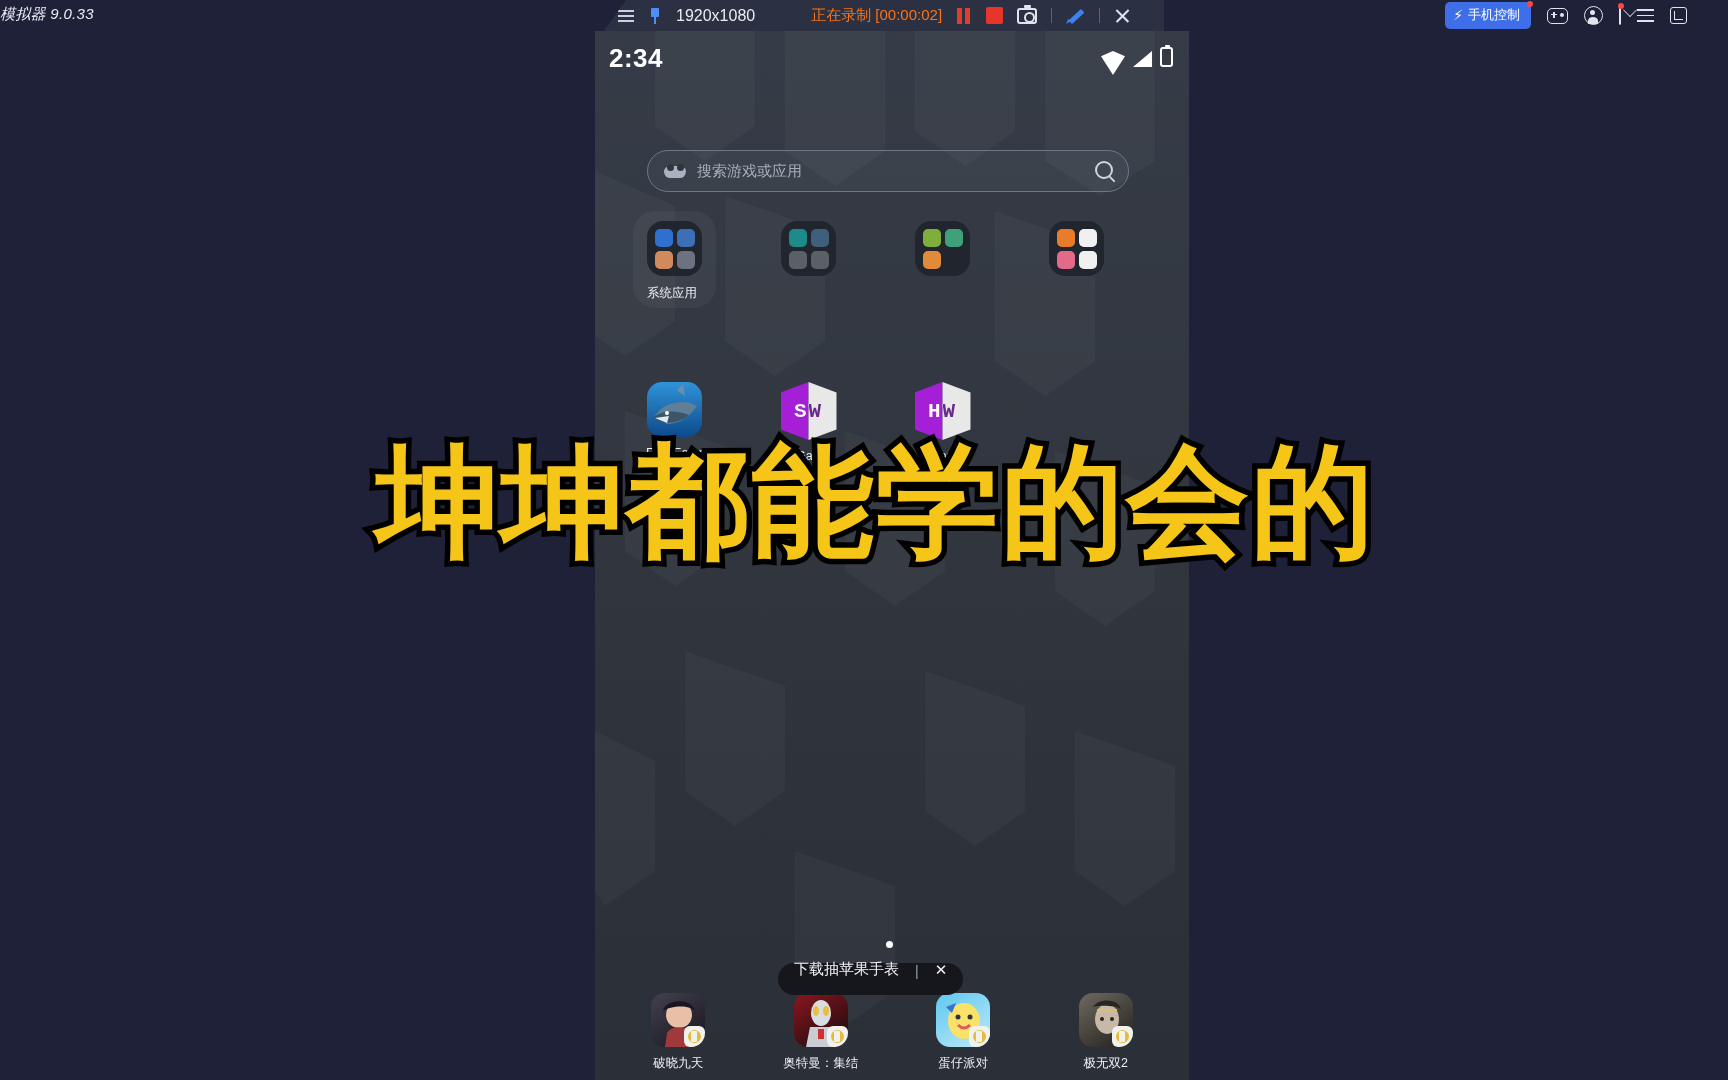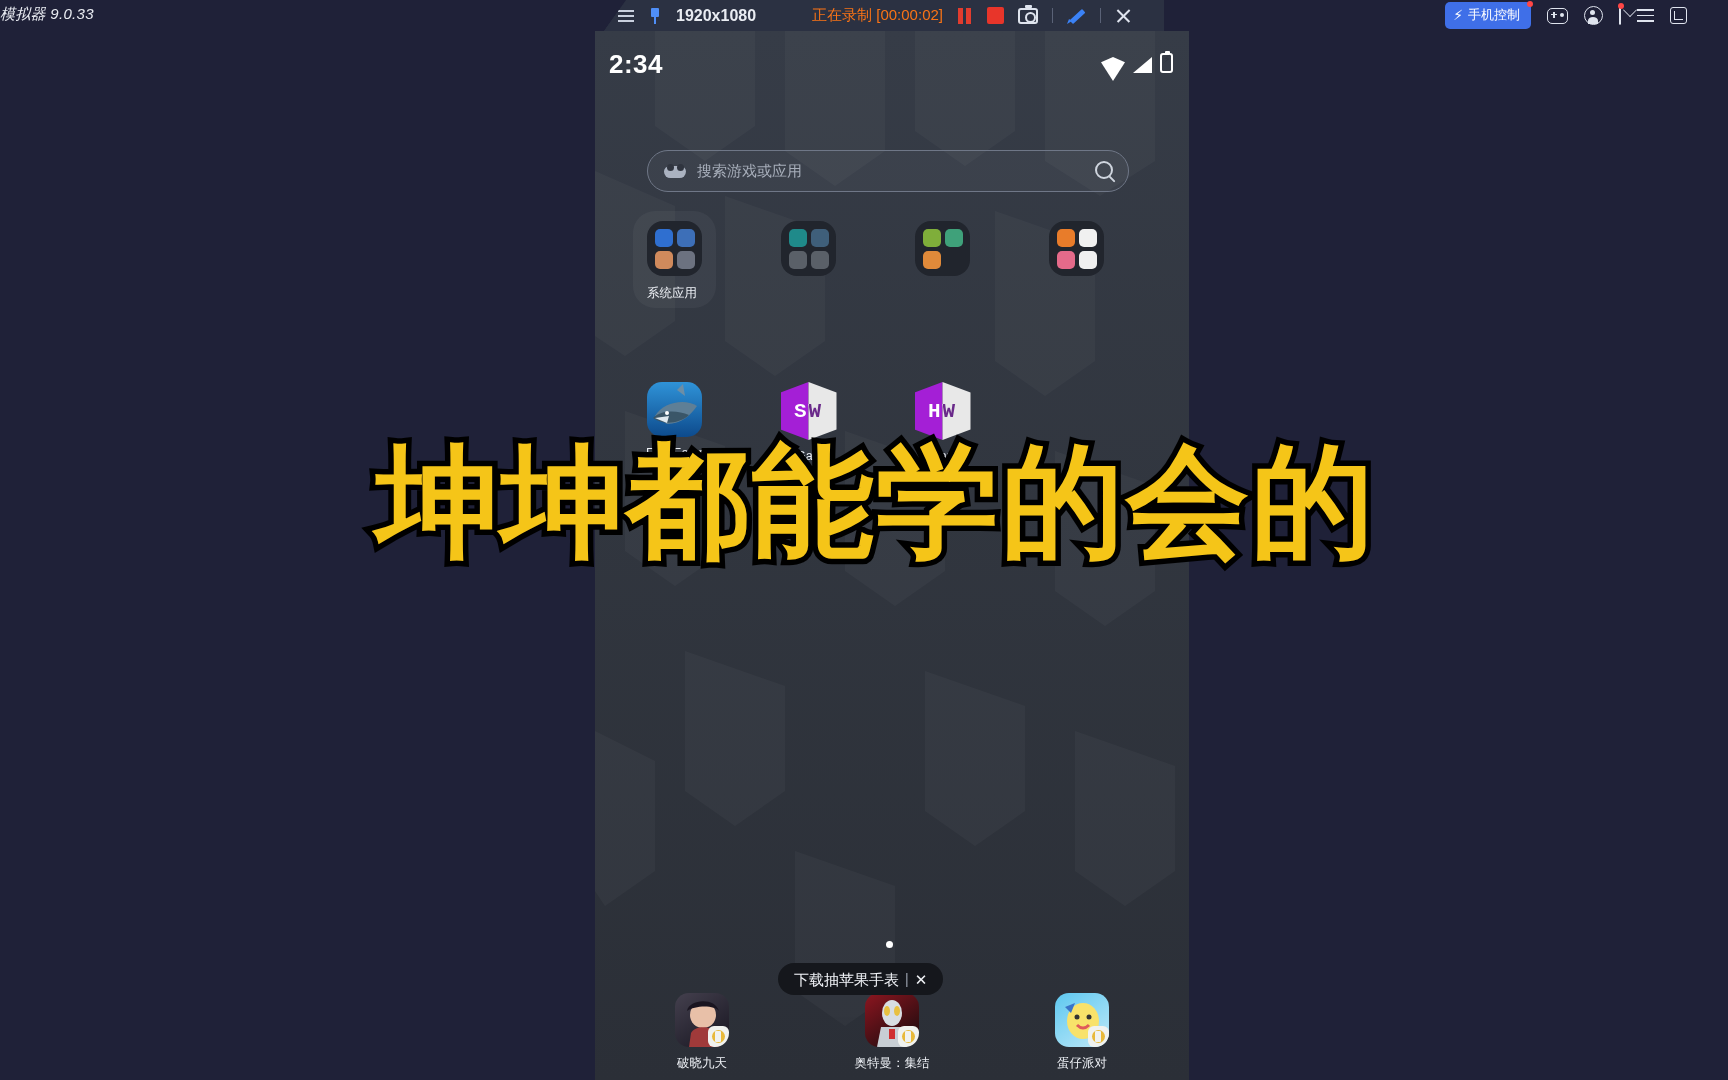--- a/index.html
+++ b/index.html
@@ -29,21 +29,21 @@
     content:""; position:absolute; left:-14px; top:0; width:28px; height:31px;
     background:#2b3142; transform:skewX(22deg);
   }
   .ico{ display:inline-flex; align-items:center; justify-content:center; }
   .hamb{ width:16px; height:12px; position:relative; }
   .hamb i{ position:absolute; left:0; width:16px; height:2px; background:#c9d0de; }
   .hamb i:nth-child(1){top:0} .hamb i:nth-child(2){top:5px} .hamb i:nth-child(3){top:10px}
   .pin{ width:14px; height:16px; position:relative; }
   .pin:before{content:"";position:absolute;left:3px;top:0;width:8px;height:9px;background:#4f8ef7;border-radius:1px;}
   .pin:after{content:"";position:absolute;left:6px;top:8px;width:2px;height:8px;background:#4f8ef7;}
-  .res{ color:#e9ecf2; font-size:16px;font-weight:bold; }
+  .res{ color:#e9ecf2; font-size:16px; }
   .rec-txt{ color:#f97316; font-size:15px; margin-left:42px; white-space:nowrap;}
   .pause{ width:16px; height:16px; position:relative; cursor:pointer;}
   .pause i{position:absolute;top:0;width:5px;height:16px;background:#e23c2e;}
   .pause i:nth-child(1){left:1px} .pause i:nth-child(2){left:9px}
   .stopsq{ width:17px;height:17px;background:#e8352a;border-radius:2px;cursor:pointer;}
   .cam{ width:20px;height:16px;border:2px solid #dfe4ee;border-radius:3px;position:relative;cursor:pointer;}
   .cam:before{content:"";position:absolute;left:4.5px;top:2.5px;width:7px;height:7px;border:2px solid #dfe4ee;border-radius:50%;}
   .cam:after{content:"";position:absolute;left:5px;top:-5px;width:7px;height:3px;background:#dfe4ee;border-radius:1px;}
   .sep{ width:1px;height:15px;background:#5a6277; }
   .pencil{ width:19px;height:19px;position:relative;cursor:pointer;}
@@ -78,21 +78,21 @@
   .minus{ color:#dfe4ee; font-size:17px; line-height:1; cursor:pointer;}
   .corner{position:absolute;right:0;top:0;width:34px;height:31px;background:#1f2138;}
 
   
   .phone{
     position:absolute; left:595px; top:31px; width:594px; height:1049px;
     background:#30353f; overflow:hidden;
   }
   .hexbg{ position:absolute; inset:0; opacity:1; }
 
-  .statusbar{ position:absolute; left:0; top:6px; width:592px; height:52px; }
+  .statusbar{ position:absolute; left:0; top:0; width:592px; height:52px; }
   .clock{ position:absolute; left:14px; top:12px; color:#fff; font-size:26px; font-weight:bold; letter-spacing:.5px;}
   .sysicons{ position:absolute; right:14px; top:16px; display:flex; align-items:flex-end; gap:8px;}
   .wifi{ width:24px;height:17px; position:relative;}
   .wifi:before{content:"";position:absolute;left:0;top:1px;width:24px;height:24px;
     background:#fff; clip-path: polygon(50% 100%, 0% 22%, 50% 0%, 100% 22%); border-radius:0 0 3px 3px;}
   .sig{ width:19px;height:16px;background:#fff;clip-path:polygon(100% 0,100% 100%,0 100%);}
   .batt{ width:13px;height:20px;border:2px solid #fff;border-radius:3px;position:relative;}
   .batt:before{content:"";position:absolute;left:3px;top:-4px;width:5px;height:2.5px;background:#fff;border-radius:1px;}
   .batt:after{content:"⚡";position:absolute;left:1px;top:-1px;font-size:11px;color:#30353f;line-height:1;}
 
@@ -142,22 +142,22 @@
     letter-spacing:2px;
     -webkit-text-stroke:11px #000; paint-order:stroke fill;
     text-shadow: 0 0 2px #000;
   }
   .ovl2{ font-size:116px; margin-top:14px; }
 
   
   .pagedot{ position:absolute; left:291px; top:910px; width:7px;height:7px;border-radius:50%;background:#ffffff;}
   .banner{
     position:absolute; left:183px; top:932px; height:32px;
-    background:#15171c; border-radius:16px; display:flex; align-items:flex-start;
-    padding:8px 16px; gap:6px; cursor:pointer; z-index:20;
+    background:#15171c; border-radius:16px; display:flex; align-items:flex-end;
+    padding:16px 16px; gap:16px; cursor:pointer; z-index:20;
   }
   .bannertxt{ color:#f2f4f8; font-size:15px; white-space:nowrap;}
   .bsep{ color:#9aa1ad; font-size:14px;}
   .bx{ color:#f2f4f8; font-size:15px; cursor:pointer;}
 
   .dock{ position:absolute; left:0; bottom:8px; width:594px; display:flex; justify-content:space-around; padding:0 12px;}
   .dockcell{ width:100px; display:flex;flex-direction:column;align-items:center;cursor:pointer;}
   .dockicon{ width:54px;height:54px;border-radius:14px;position:relative;overflow:hidden;}
   .badge{ position:absolute; right:0px; bottom:0px; width:21px;height:21px;border-radius:6px;background:#f0f2ef;
     display:flex;align-items:center;justify-content:center; }
@@ -395,18 +395,31 @@
             <ellipse cx="28" cy="28" rx="16" ry="18" fill="#f8e26a"></ellipse>
             <circle cx="22" cy="24" r="2.5" fill="#333"></circle>
             <circle cx="34" cy="24" r="2.5" fill="#333"></circle>
             <path d="M22 32 Q28 38 34 32" stroke="#e05a5a" stroke-width="3" fill="none"></path>
             <path d="M10 14 L20 10 L16 20Z" fill="#3a74c8"></path>
           </svg>
         <span class="badge"></span>
       </div>
       <div class="docklabel">蛋仔派对</div>
     </div>
+    <div class="dockcell">
+      <div class="dockicon" style="background:linear-gradient(145deg,#6e6a60,#221f1c)">
+        <svg viewBox="0 0 54 54" width="54" height="54">
+            <ellipse cx="28" cy="26" rx="12" ry="15" fill="#c8b8a8"></ellipse>
+            <path d="M14 14 C20 4,40 6,42 16 C36 12,20 12,14 14Z" fill="#2a2420"></path>
+            <rect x="18" y="16" width="20" height="3" fill="#d8c070"></rect>
+            <circle cx="23" cy="26" r="2" fill="#2a2420"></circle>
+            <circle cx="33" cy="26" r="2" fill="#2a2420"></circle>
+          </svg>
+        <span class="badge"></span>
+      </div>
+      <div class="docklabel">极无双2</div>
+    </div>
   </div>
 </div>
 
 <div class="overlay">
   <div class="ovl">坤坤都能学的会的</div>
 </div>
 
 </body></html>

